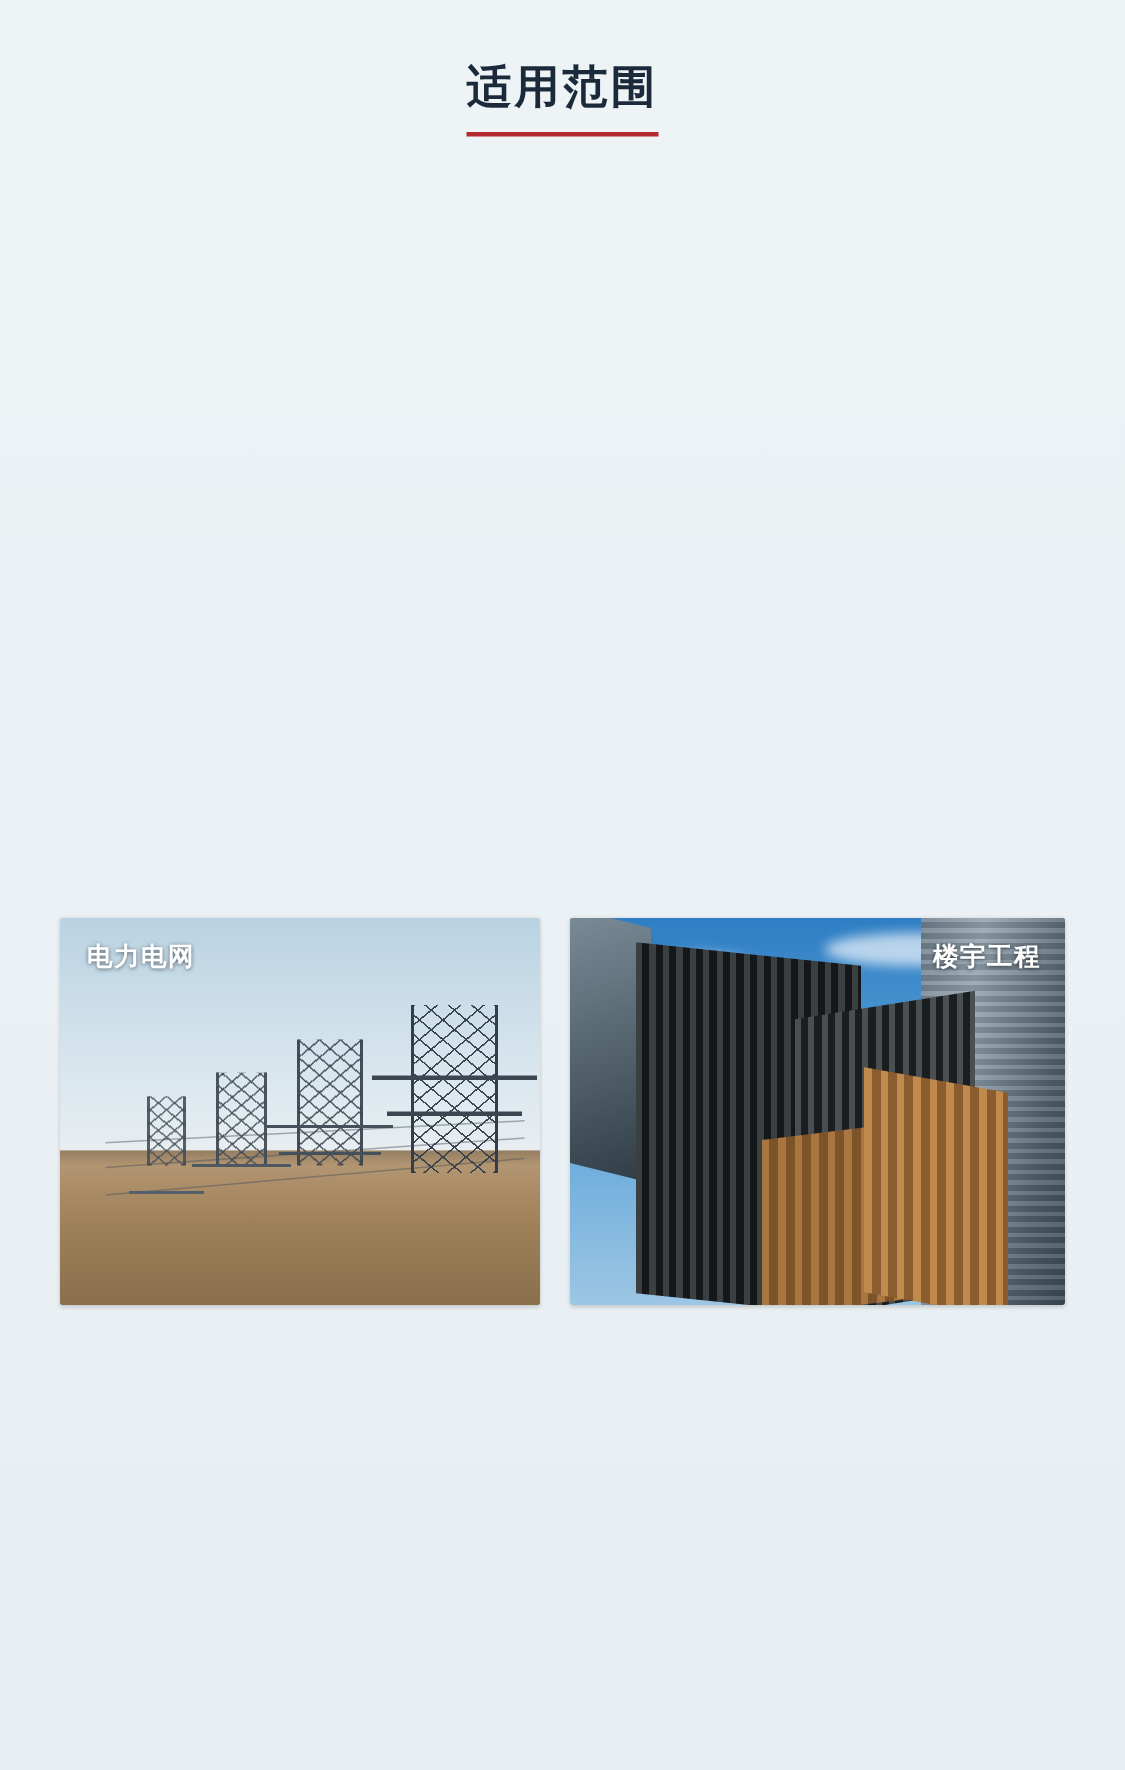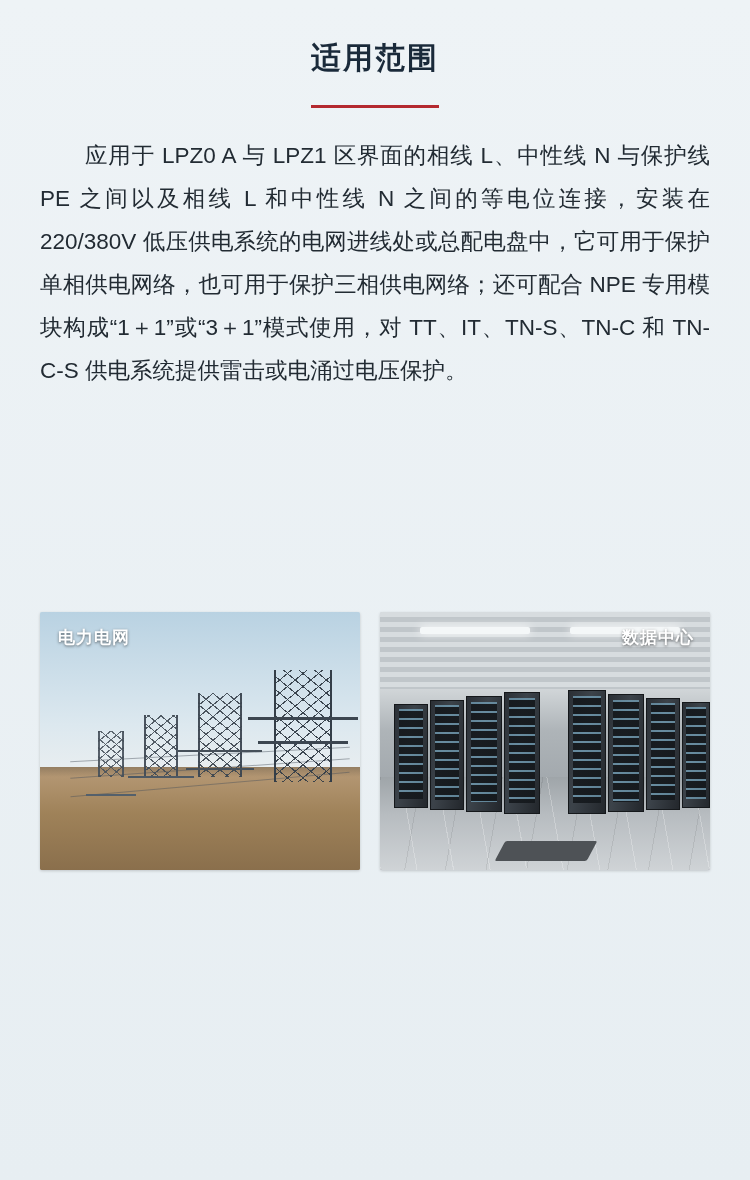--- a/index.html
+++ b/index.html
@@ -21,21 +21,21 @@
   .title-wrap {
     padding-top: 38px;
     text-align: center;
   }
   .title {
     display: inline-block;
     font-size: 30px;
     font-weight: bold;
     color: #1a2a3a;
     letter-spacing: 2px;
-    padding-bottom: 26px;
+    padding-bottom: 9px;
     border-bottom: 3px solid #b4292f;
   }
 
   
   .body-text {
     margin: 26px 40px 0 40px;
     font-size: 22.5px;
     line-height: 43px;
     color: #222b33;
     text-align: justify;
@@ -214,21 +214,20 @@
 </head>
 <body>
 
 <div class="page">
 
   <div class="title-wrap">
     <div class="title">适用范围</div>
   </div>
 
   <div class="body-text">
-    <p>应用于 LPZ0 A 与 LPZ1 区界面的相线 L、中性线 N 与保护线 PE 之间以及相线 L 和中性线 N 之间的等电位连接，安装在 220/380V 低压供电系统的电网进线处或总配电盘中，它可用于保护单相供电网络，也可用于保护三相供电网络；还可配合 NPE 专用模块构成“1＋1”或“3＋1”模式使用，对 TT、IT、TN-S、TN-C 和 TN-C-S 供电系统提供雷击或电涌过电压保护。</p>
   </div>
 
   <div class="grid">
 
     <div class="card img-grid-1">
       <div class="sky-haze"></div>
       <div class="ground"></div>
 
       <div class="wire" style="left:30px; top:142px; width:280px; transform:rotate(-3deg);"></div>
       <div class="wire" style="left:30px; top:156px; width:280px; transform:rotate(-4deg);"></div>
@@ -260,36 +259,29 @@
            background:
              repeating-linear-gradient(40deg, rgba(52,62,72,.95) 0 1px, transparent 1px 10px),
              repeating-linear-gradient(-40deg, rgba(52,62,72,.95) 0 1px, transparent 1px 10px);
            border-left:2px solid rgba(52,62,72,1); border-right:2px solid rgba(52,62,72,1);"></div>
       <div style="position:absolute; left:208px; bottom:150px; width:110px; height:3px; background:#3c4650;"></div>
       <div style="position:absolute; left:218px; bottom:126px; width:90px; height:3px; background:#3c4650;"></div>
 
       <div class="caption cap-left">电力电网</div>
     </div>
 
-
-
-    <div class="card img-dc">
-      <div class="ceiling"></div>
-      <div class="ceil-light" style="left:40px;"></div>
-      <div class="ceil-light" style="left:190px;"></div>
-      <div class="floor"></div>
-
-      <div class="rack" style="left:14px;  top:92px;  width:34px; height:104px;"></div>
-      <div class="rack" style="left:50px;  top:88px;  width:34px; height:110px;"></div>
-      <div class="rack" style="left:86px;  top:84px;  width:36px; height:116px;"></div>
-      <div class="rack" style="left:124px; top:80px;  width:36px; height:122px;"></div>
-
-      <div class="rack" style="left:188px; top:78px;  width:38px; height:124px;"></div>
-      <div class="rack" style="left:228px; top:82px;  width:36px; height:118px;"></div>
-      <div class="rack" style="left:266px; top:86px;  width:34px; height:112px;"></div>
-      <div class="rack" style="left:302px; top:90px;  width:28px; height:106px;"></div>
-
-      <div class="mat"></div>
-      <div class="caption cap-right">数据中心</div>
+    <div class="card img-bldg">
+      <div class="cloud" style="left:40px; top:24px; width:90px; height:28px;"></div>
+      <div class="cloud" style="left:170px; top:10px; width:120px; height:22px;"></div>
+      <div class="treeline"></div>
+      <div class="glass-left"></div>
+      <div class="tower-right"></div>
+      <div class="slat-block"></div>
+      <div class="slat-block2"></div>
+      <div class="wood"></div>
+      <div class="wood2"></div>
+      <div class="caption cap-right">楼宇工程</div>
     </div>
+
+
 
   </div>
 </div>
 
 </body></html>

